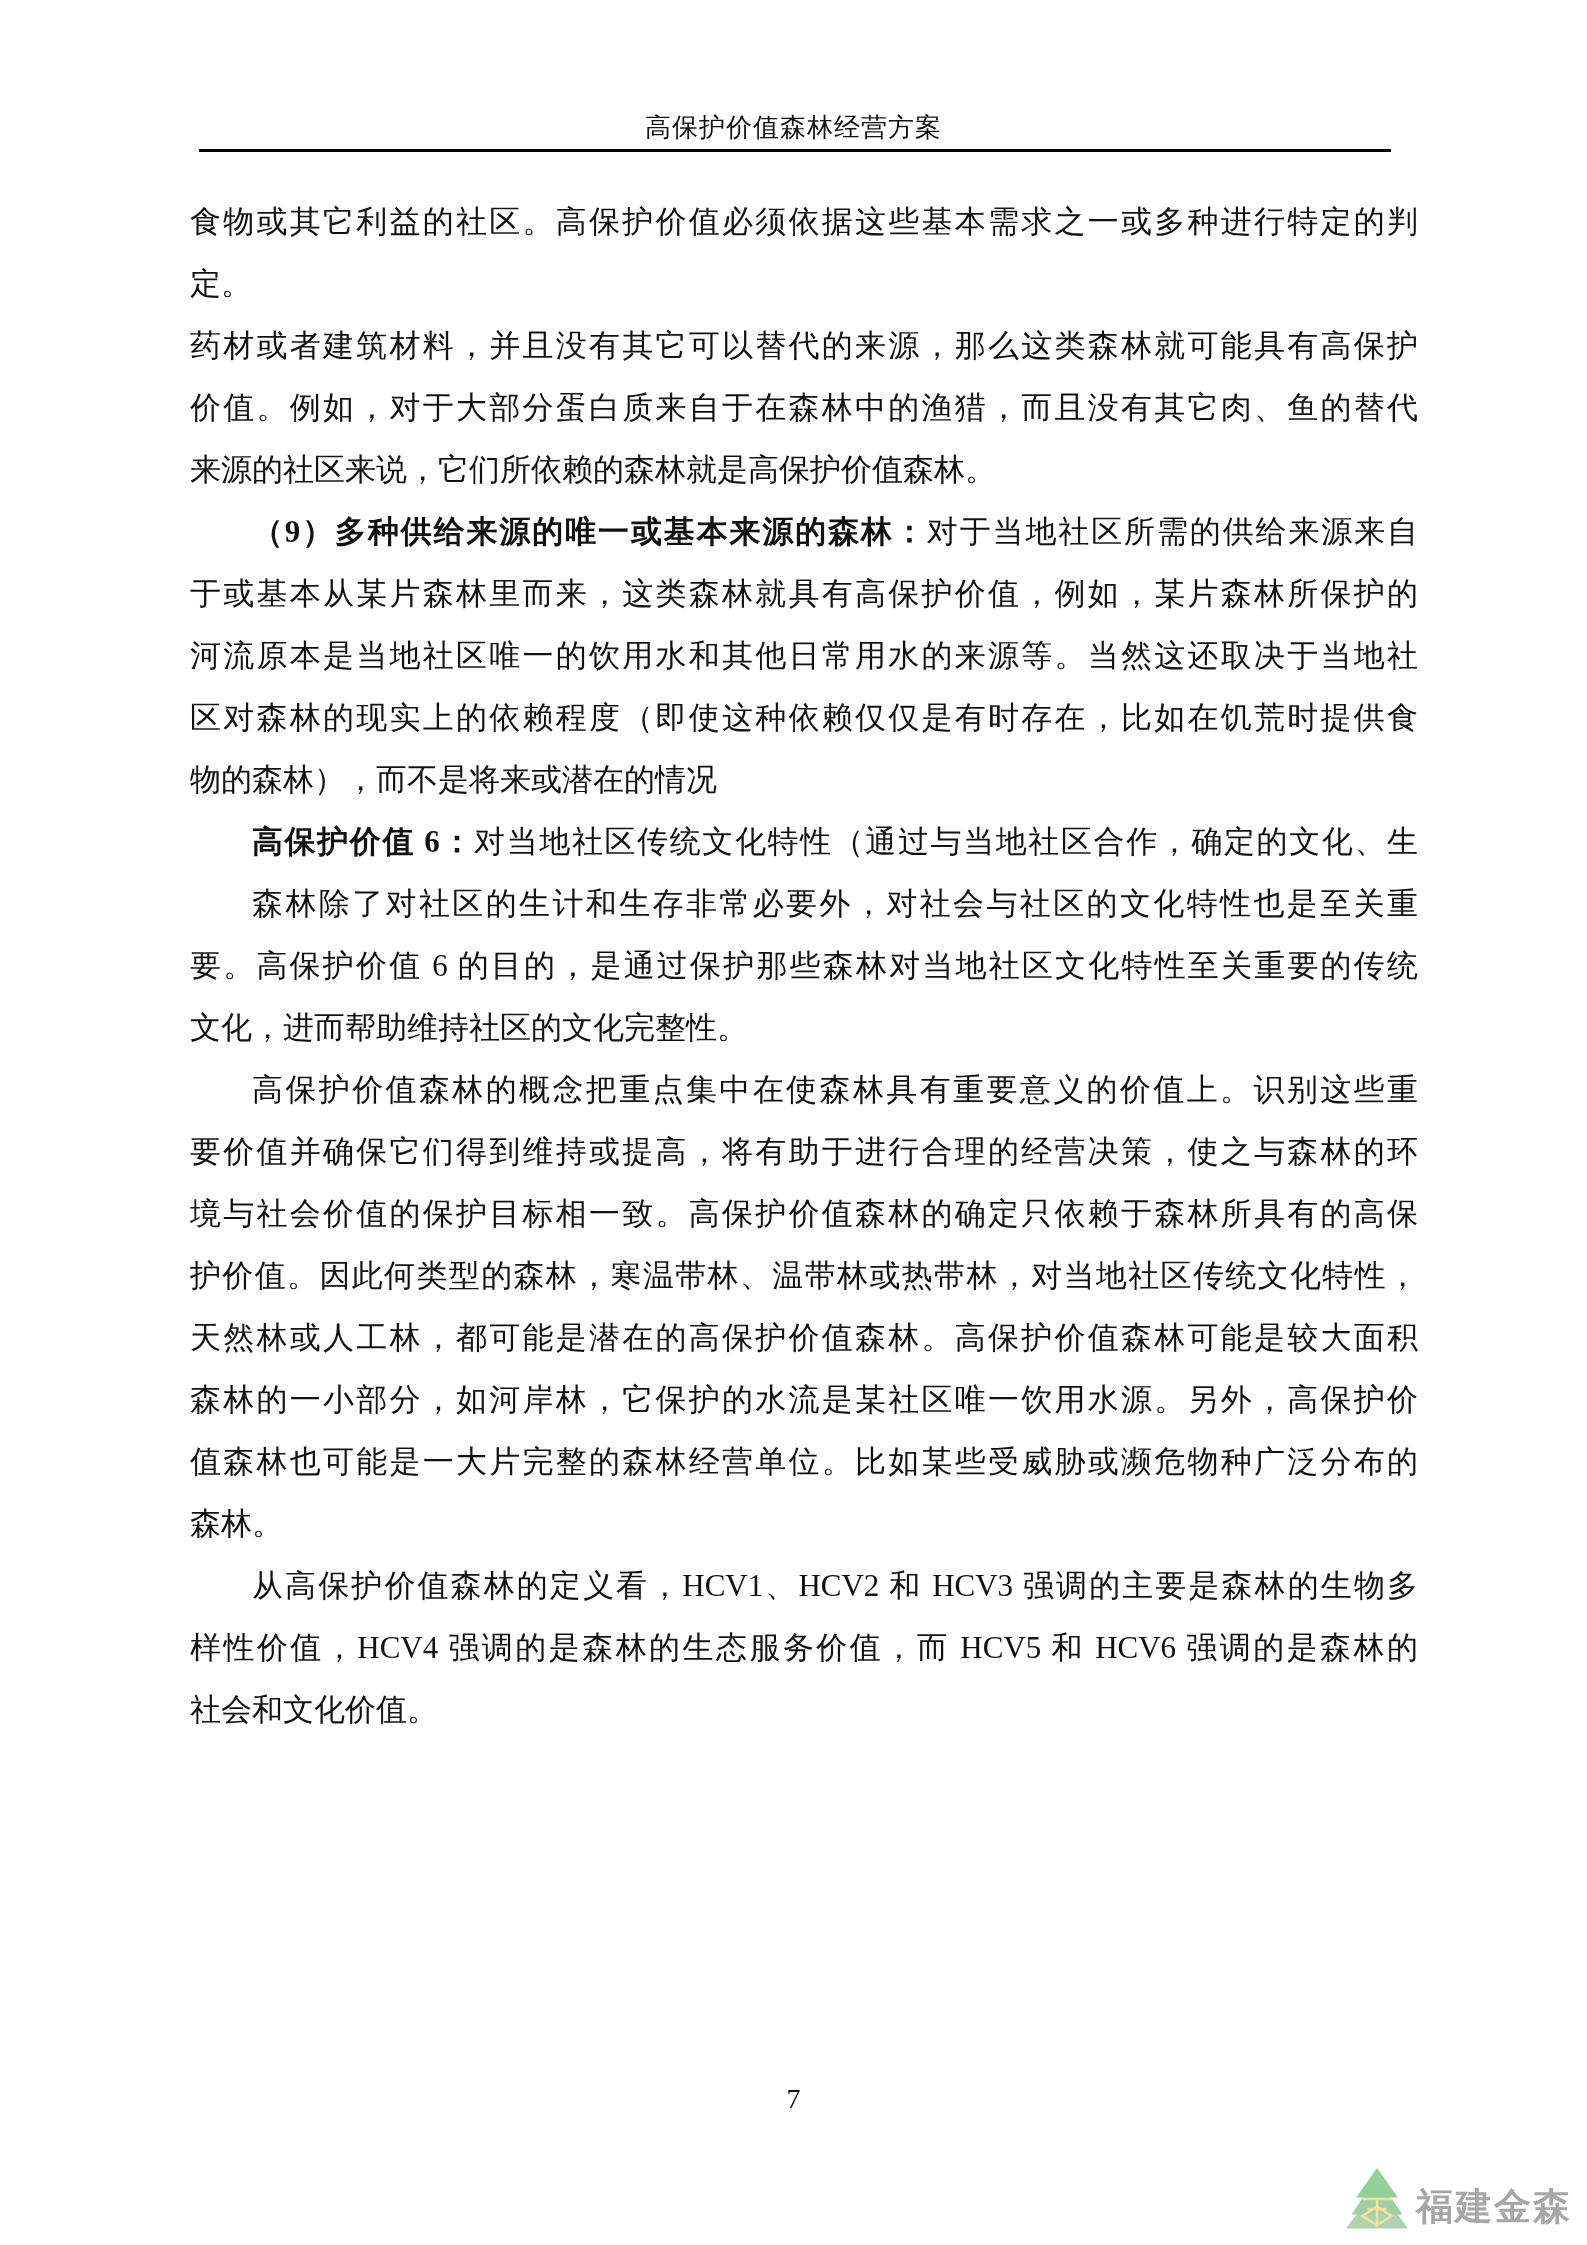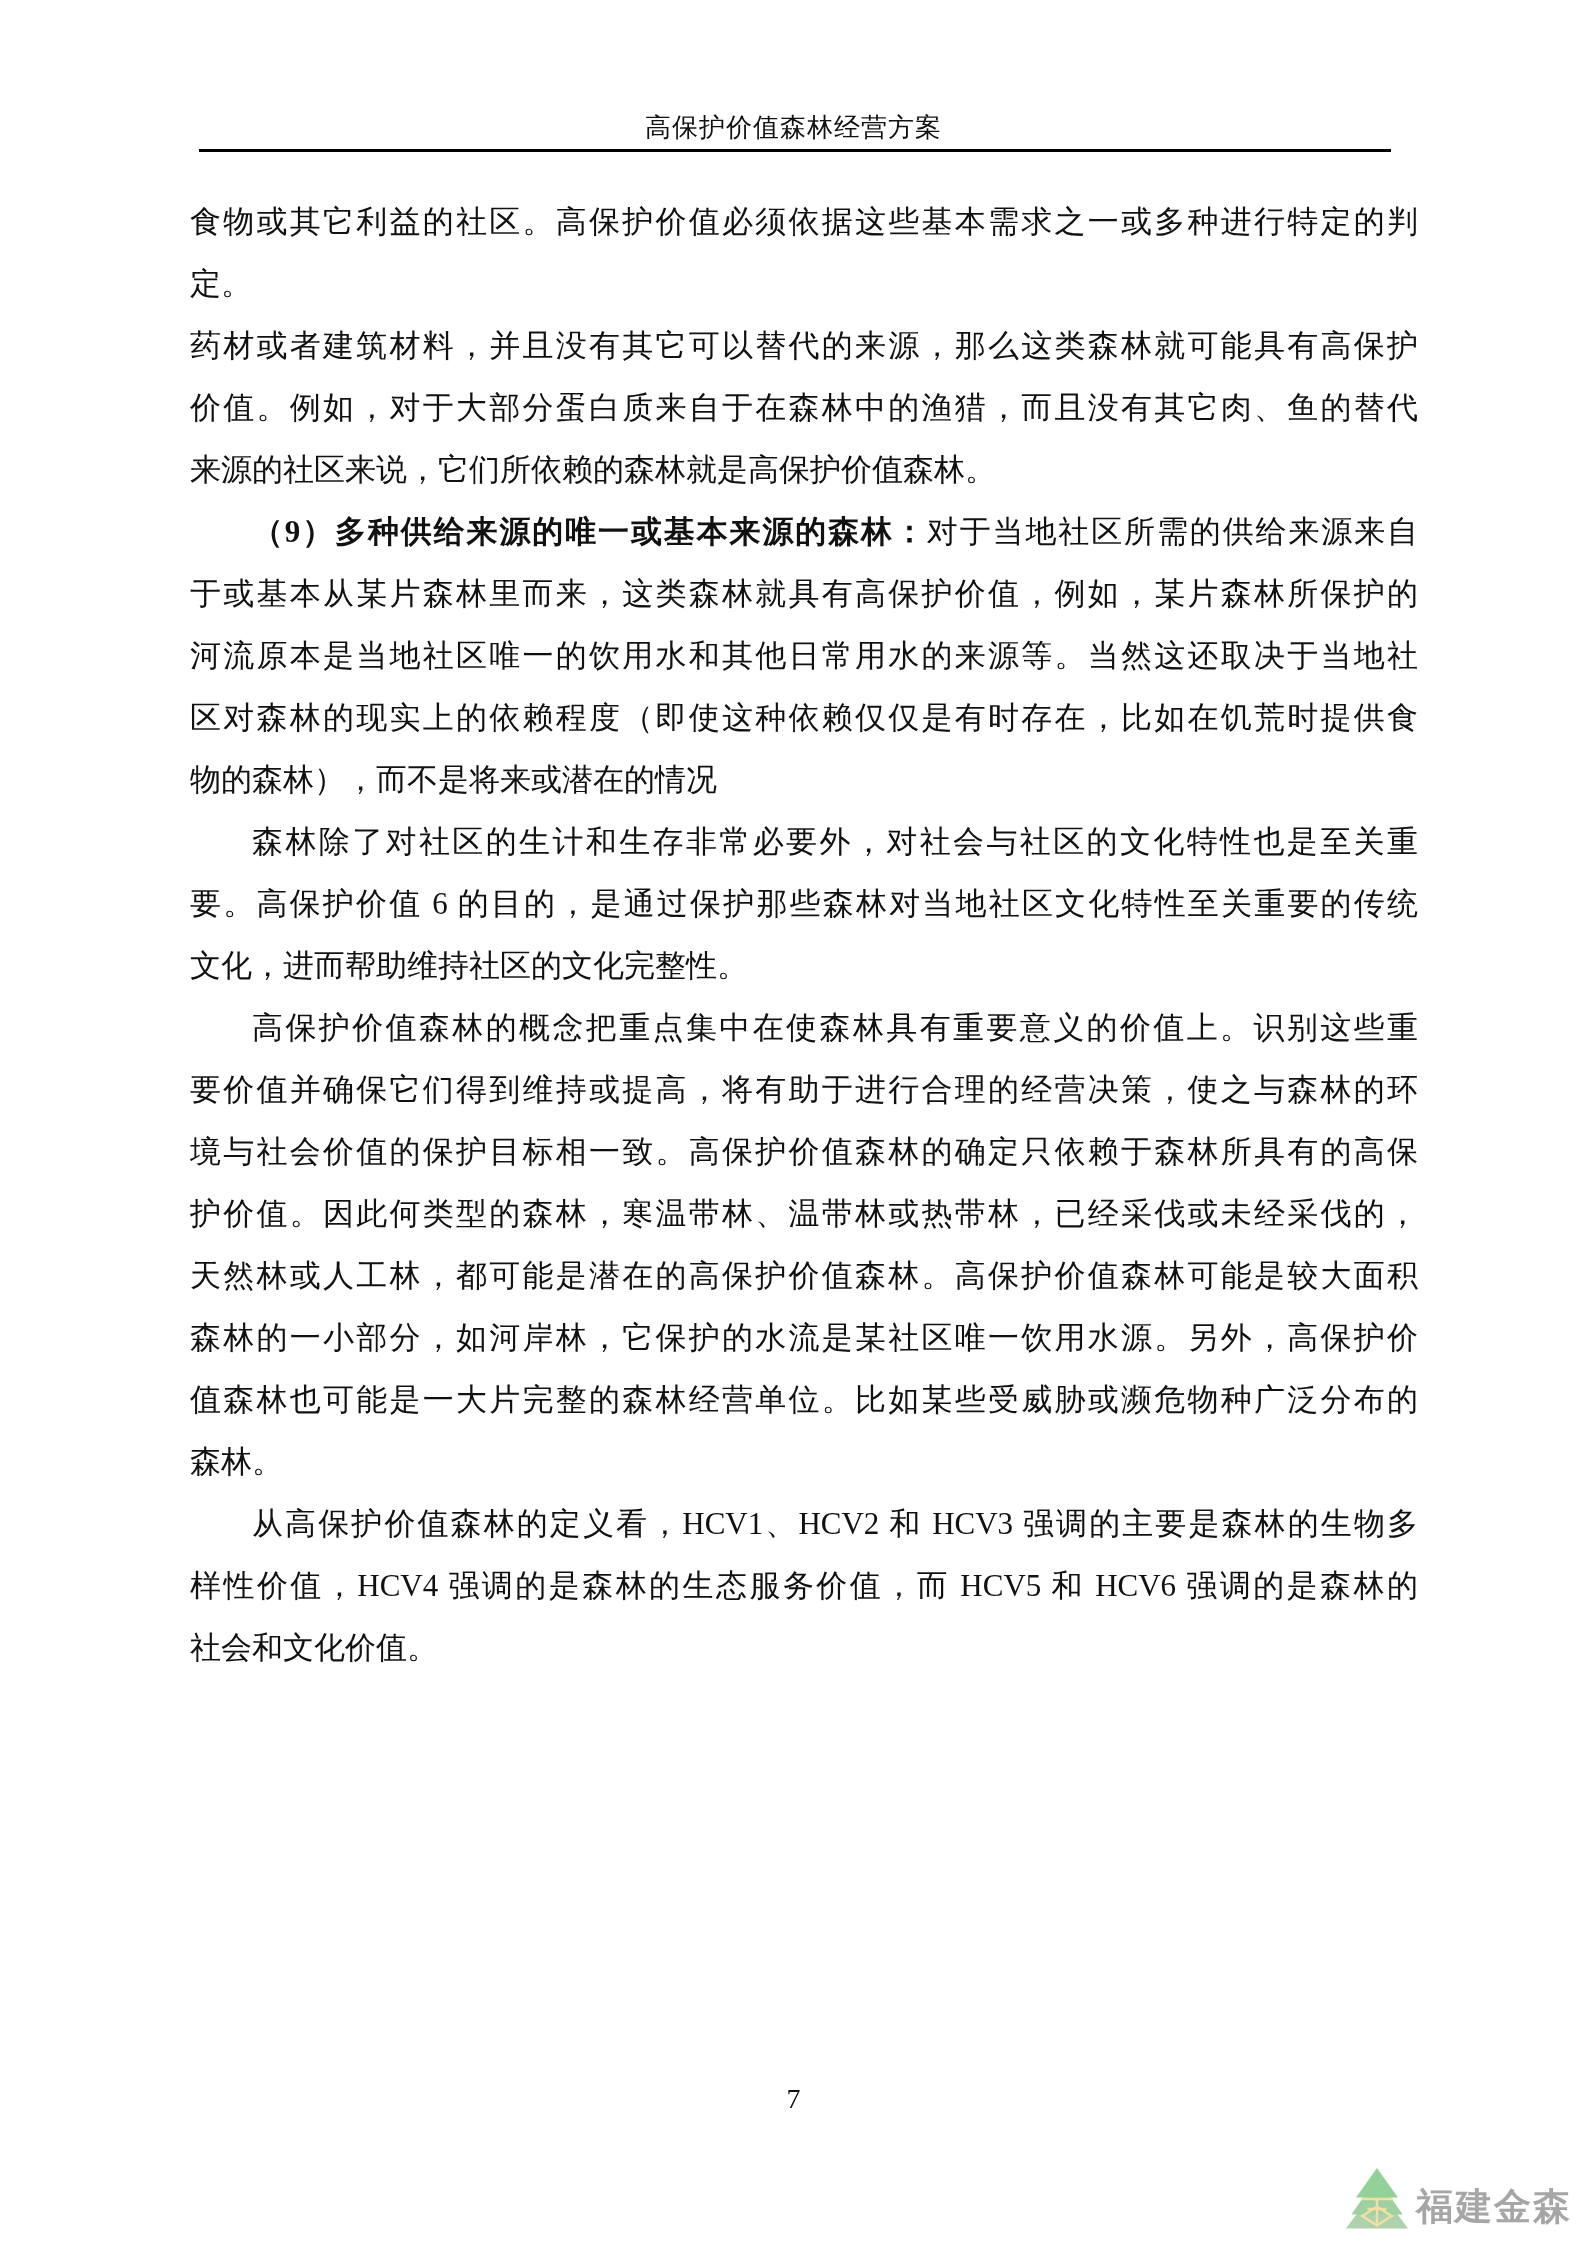--- a/index.html
+++ b/index.html
@@ -88,27 +88,28 @@
       <div class="line fill"><span>食物或其它利益的社区。高保护价值必须依据这些基本需求之一或多种进行特定的判</span></div>
       <div class="line"><span>定。</span></div>
       <div class="line fill"><span>药材或者建筑材料，并且没有其它可以替代的来源，那么这类森林就可能具有高保护</span></div>
       <div class="line fill"><span>价值。例如，对于大部分蛋白质来自于在森林中的渔猎，而且没有其它肉、鱼的替代</span></div>
       <div class="line"><span>来源的社区来说，它们所依赖的森林就是高保护价值森林。</span></div>
       <div class="line indent fill"><b>（9）多种供给来源的唯一或基本来源的森林：</b><span>对于当地社区所需的供给来源来自</span></div>
       <div class="line fill"><span>于或基本从某片森林里而来，这类森林就具有高保护价值，例如，某片森林所保护的</span></div>
       <div class="line fill"><span>河流原本是当地社区唯一的饮用水和其他日常用水的来源等。当然这还取决于当地社</span></div>
       <div class="line fill"><span>区对森林的现实上的依赖程度（即使这种依赖仅仅是有时存在，比如在饥荒时提供食</span></div>
       <div class="line"><span>物的森林），而不是将来或潜在的情况</span></div>
+      <div class="line indent fill"><b>高保护价值 6：</b><span>对当地社区传统文化特性（通过与当地社区合作，确定的文化、生</span></div>
       <div class="line indent fill"><span>森林除了对社区的生计和生存非常必要外，对社会与社区的文化特性也是至关重</span></div>
       <div class="line fill"><span>要。高保护价值 6 的目的，是通过保护那些森林对当地社区文化特性至关重要的传统</span></div>
       <div class="line"><span>文化，进而帮助维持社区的文化完整性。</span></div>
       <div class="line indent fill"><span>高保护价值森林的概念把重点集中在使森林具有重要意义的价值上。识别这些重</span></div>
       <div class="line fill"><span>要价值并确保它们得到维持或提高，将有助于进行合理的经营决策，使之与森林的环</span></div>
       <div class="line fill"><span>境与社会价值的保护目标相一致。高保护价值森林的确定只依赖于森林所具有的高保</span></div>
-      <div class="line fill"><span>护价值。因此何类型的森林，寒温带林、温带林或热带林，已经采伐或未经采伐的，</span></div>
+      <div class="line fill"><span>护价值。因此何类型的森林，寒温带林、温带林或热带林，对当地社区传统文化特性，</span></div>
       <div class="line fill"><span>天然林或人工林，都可能是潜在的高保护价值森林。高保护价值森林可能是较大面积</span></div>
       <div class="line fill"><span>森林的一小部分，如河岸林，它保护的水流是某社区唯一饮用水源。另外，高保护价</span></div>
       <div class="line fill"><span>值森林也可能是一大片完整的森林经营单位。比如某些受威胁或濒危物种广泛分布的</span></div>
       <div class="line"><span>森林。</span></div>
       <div class="line indent fill"><span>从高保护价值森林的定义看，HCV1、HCV2 和 HCV3 强调的主要是森林的生物多</span></div>
       <div class="line fill"><span>样性价值，HCV4 强调的是森林的生态服务价值，而 HCV5 和 HCV6 强调的是森林的</span></div>
       <div class="line"><span>社会和文化价值。</span></div>
     </div>
 
   <div class="page-number">7</div>

